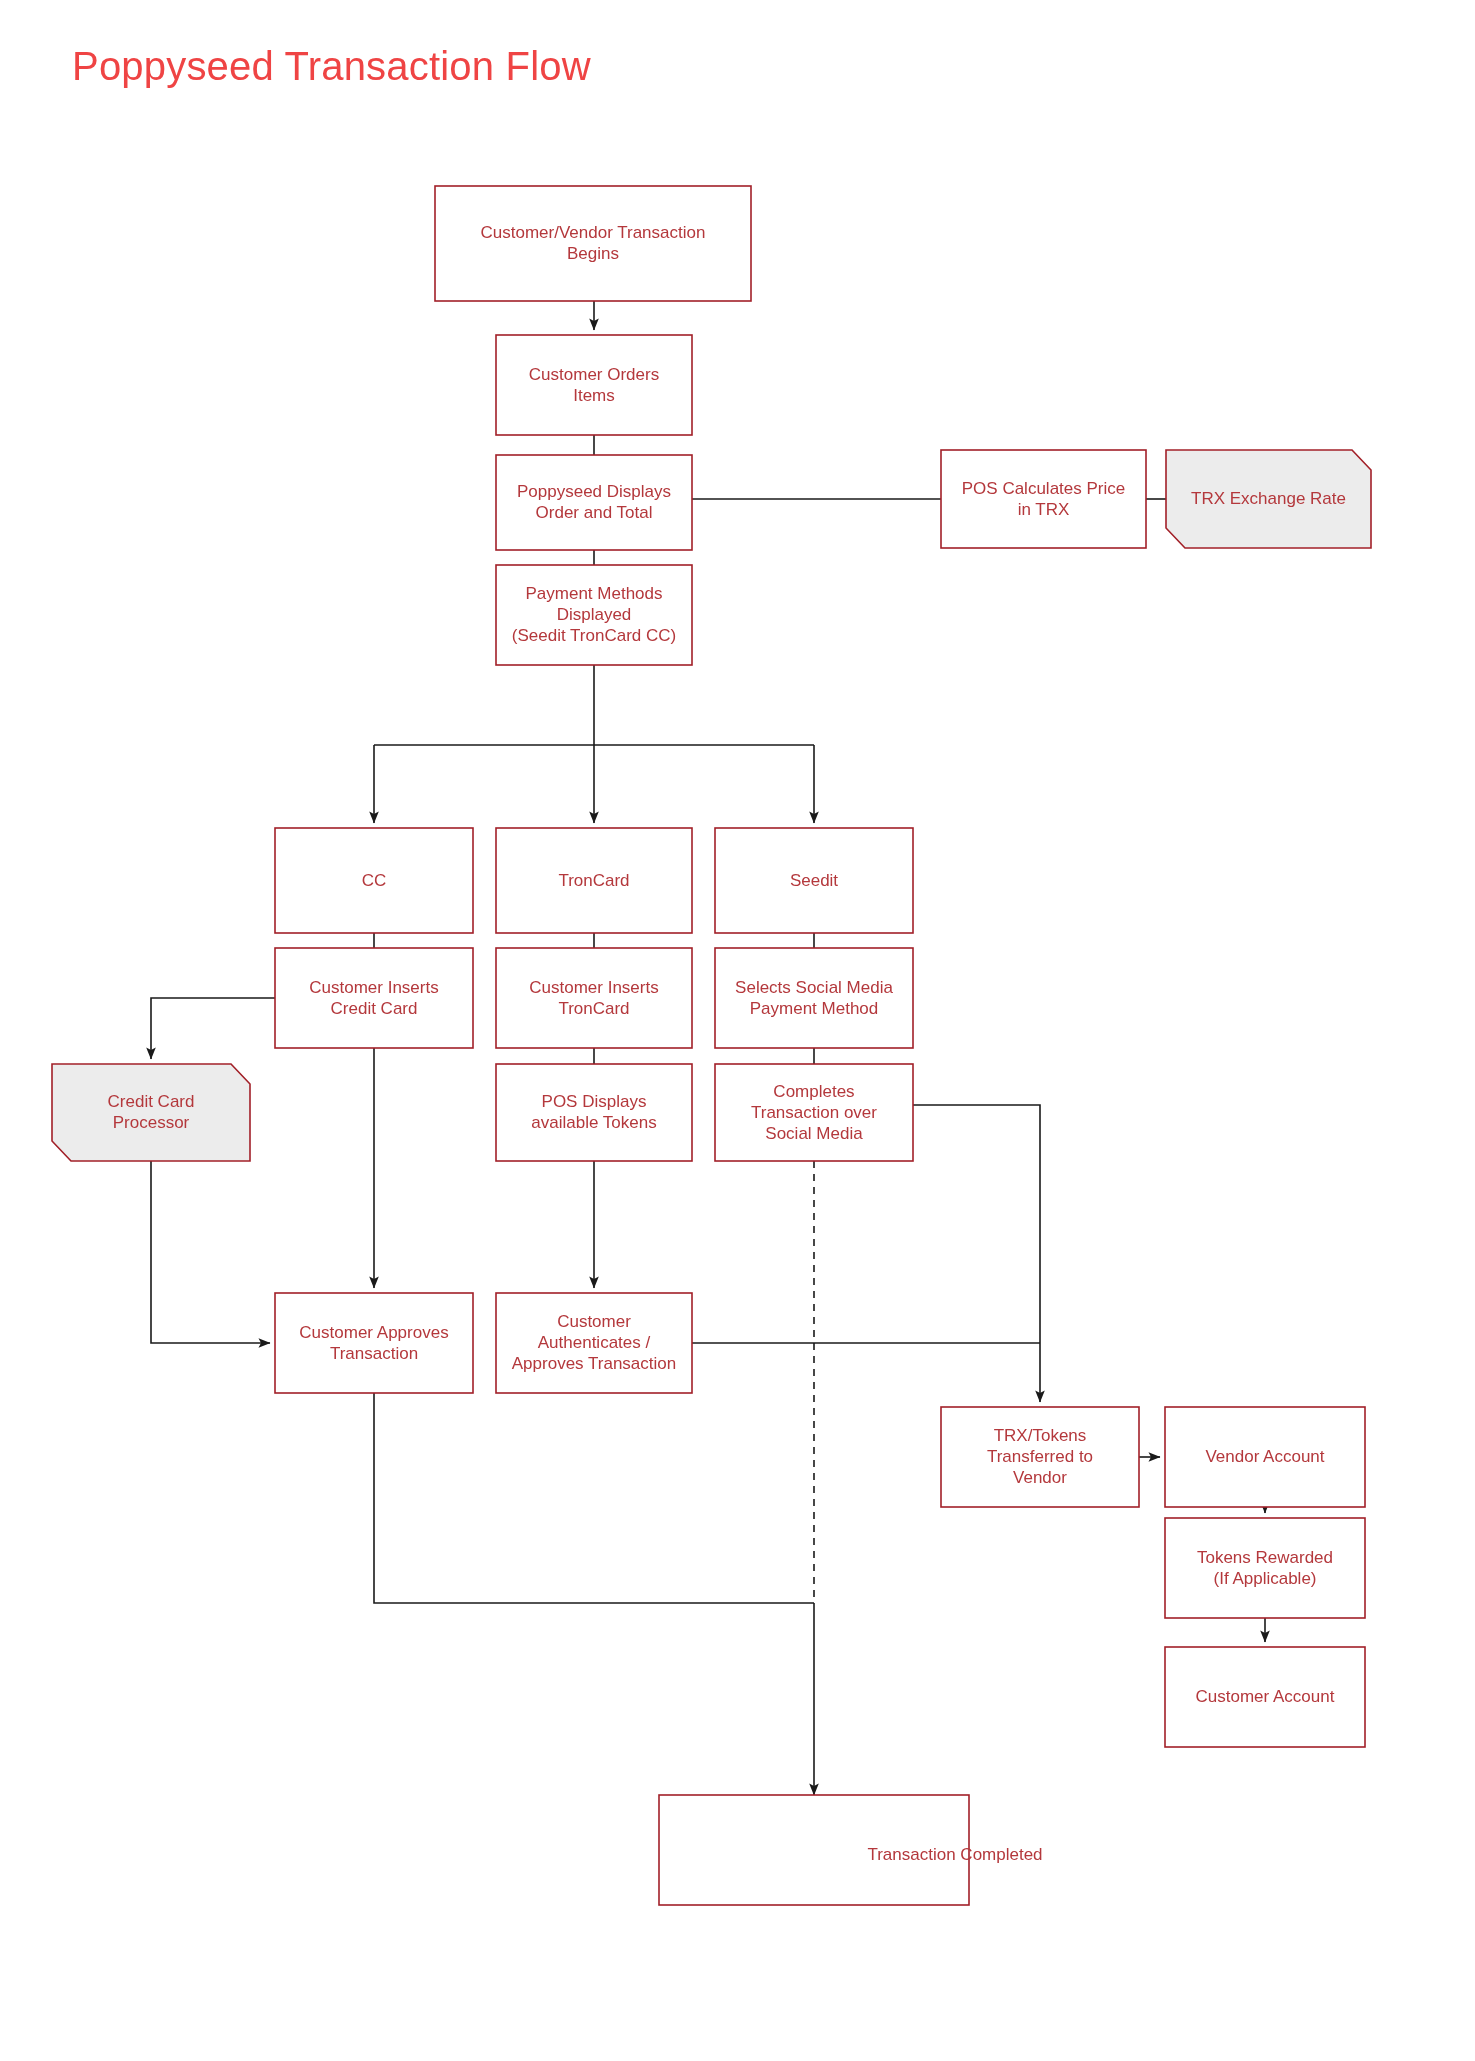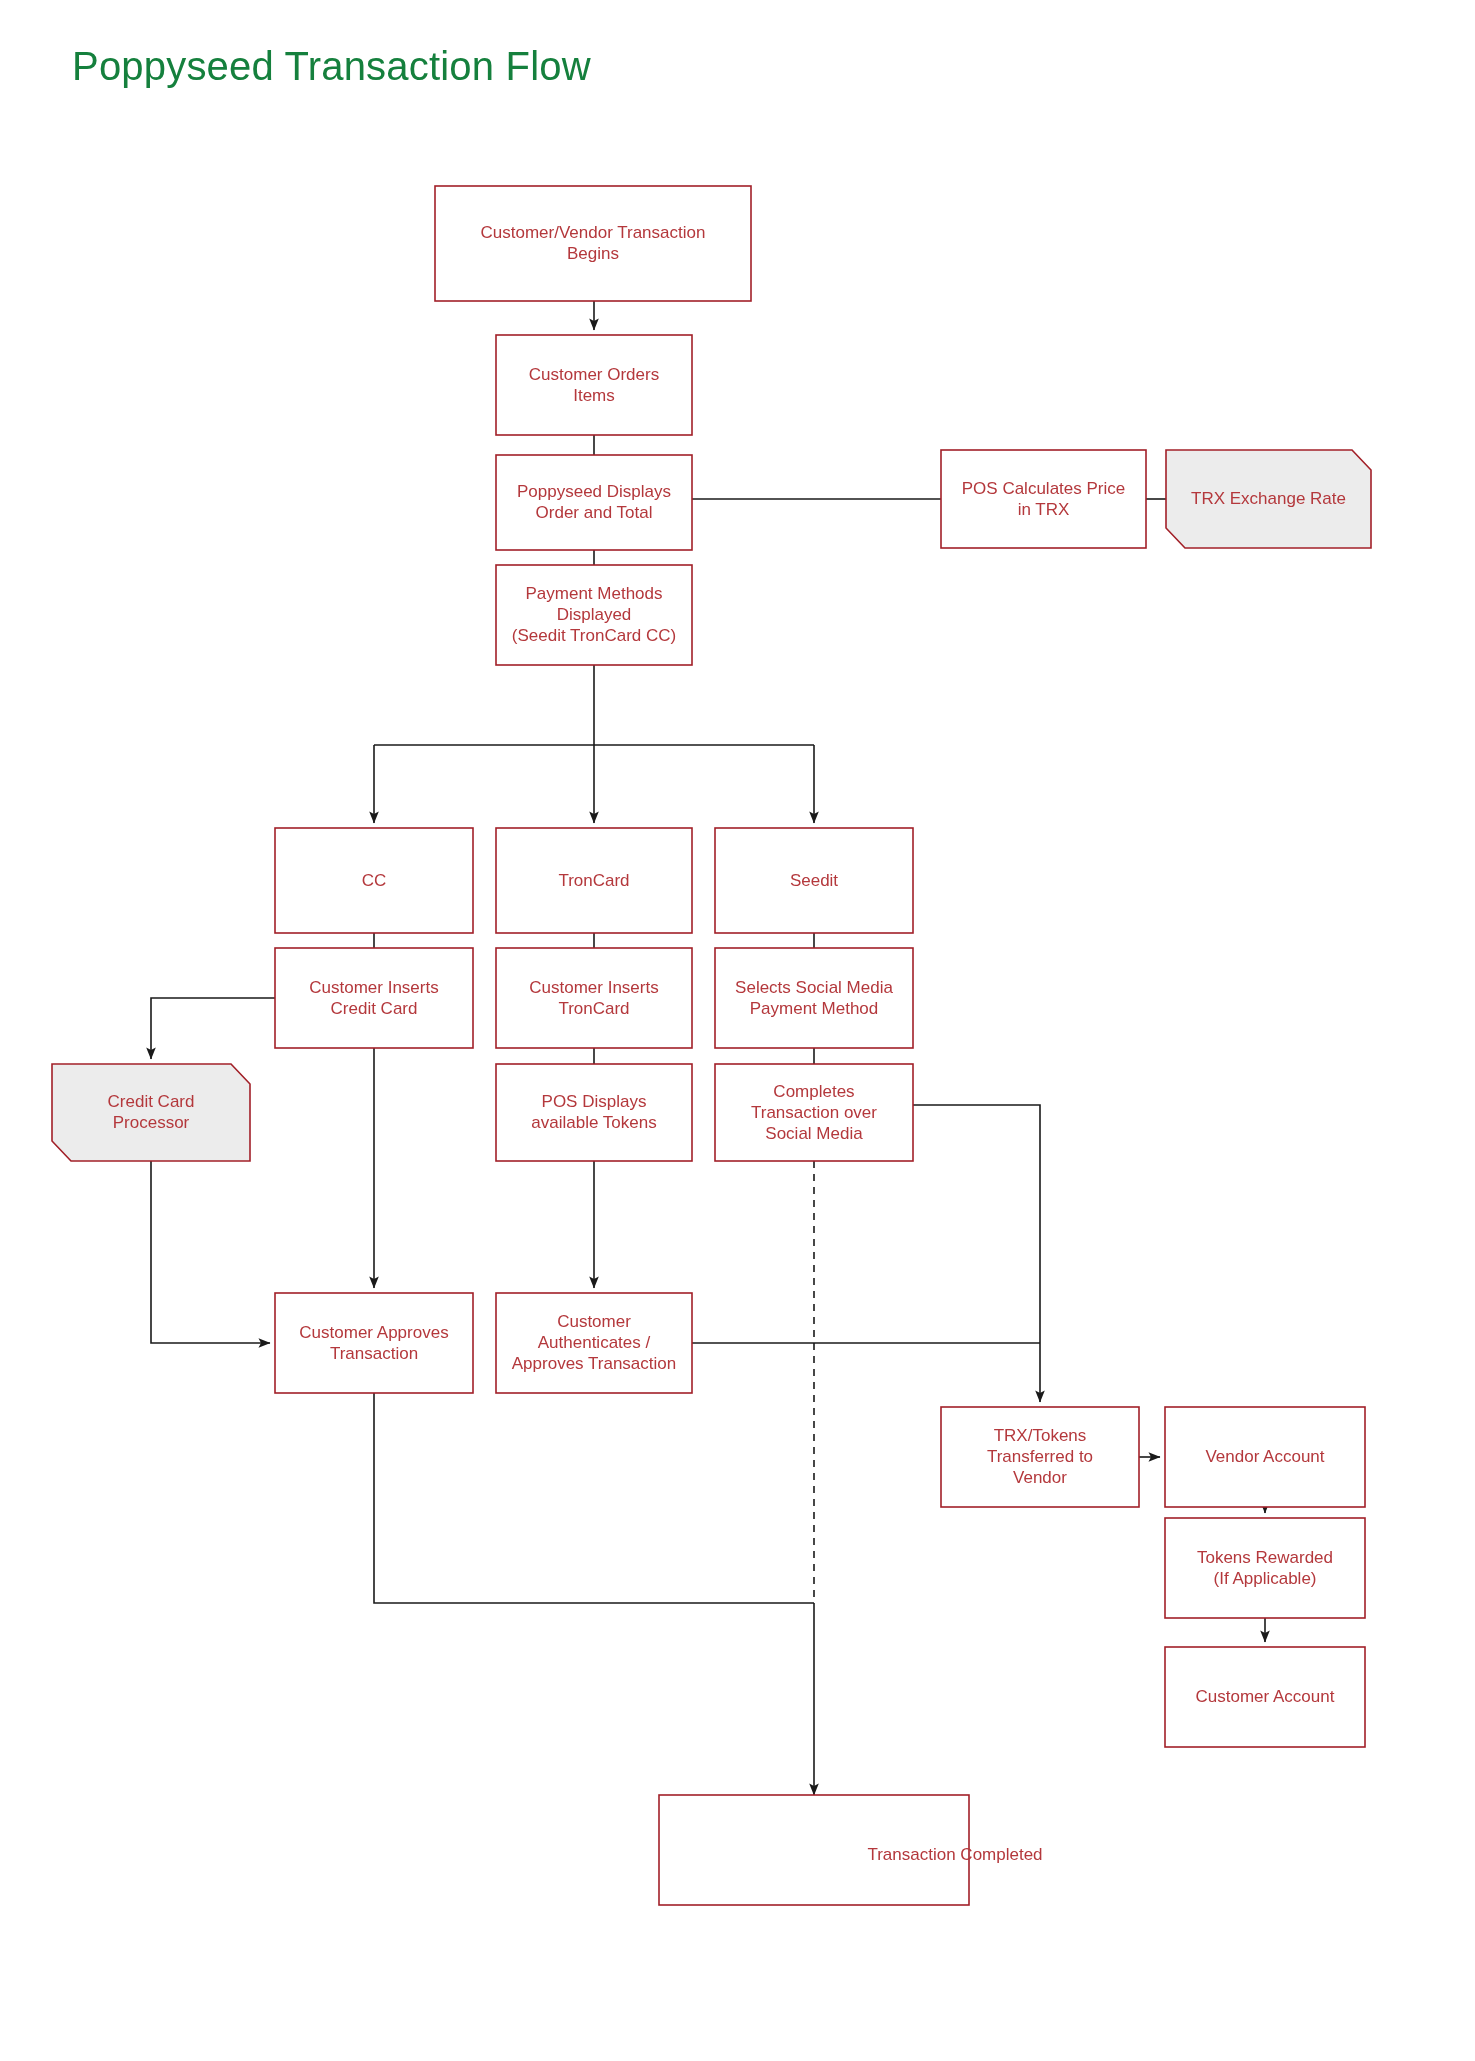--- a/index.html
+++ b/index.html
@@ -1,20 +1,20 @@
 <!DOCTYPE html>
 <html><head>
 <meta charset="utf-8">
 <style>
   html,body{margin:0;padding:0;background:#ffffff;}
   body{width:1475px;height:2061px;font-family:"Liberation Sans",sans-serif;overflow:hidden;}
   #stage{position:relative;width:1475px;height:2061px;background:#fff;}
   .title{
     position:absolute;left:72px;top:44px;
-    font-size:40px;color:#15803d;font-weight:400;letter-spacing:.2px;
+    font-size:40px;color:#ef4444;font-weight:400;letter-spacing:.2px;
     font-family:"Liberation Sans",sans-serif;
   }
   svg.flow{position:absolute;left:0;top:0;width:1475px;height:2061px;}
   .node-rect{fill:#ffffff;stroke:#a22028;stroke-width:1.6;}
   .note-shape{fill:#ececec;stroke:#a22028;stroke-width:1.6;}
   .node-label{
     fill:#b4383c;font-family:"Liberation Sans",sans-serif;
     font-size:17px;text-anchor:middle;dominant-baseline:middle;
   }
   .edge{stroke:#1a1a1a;stroke-width:1.6;fill:none;}

